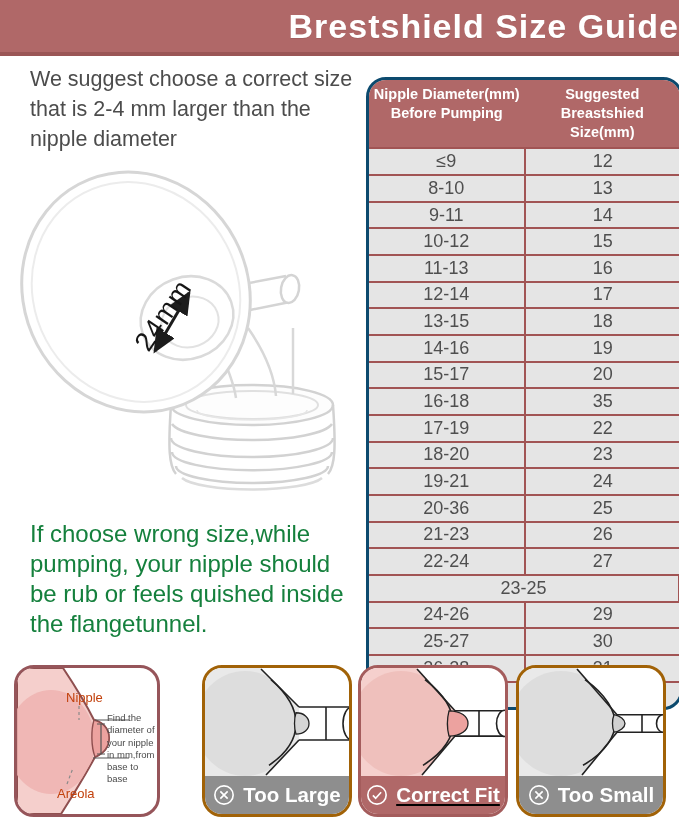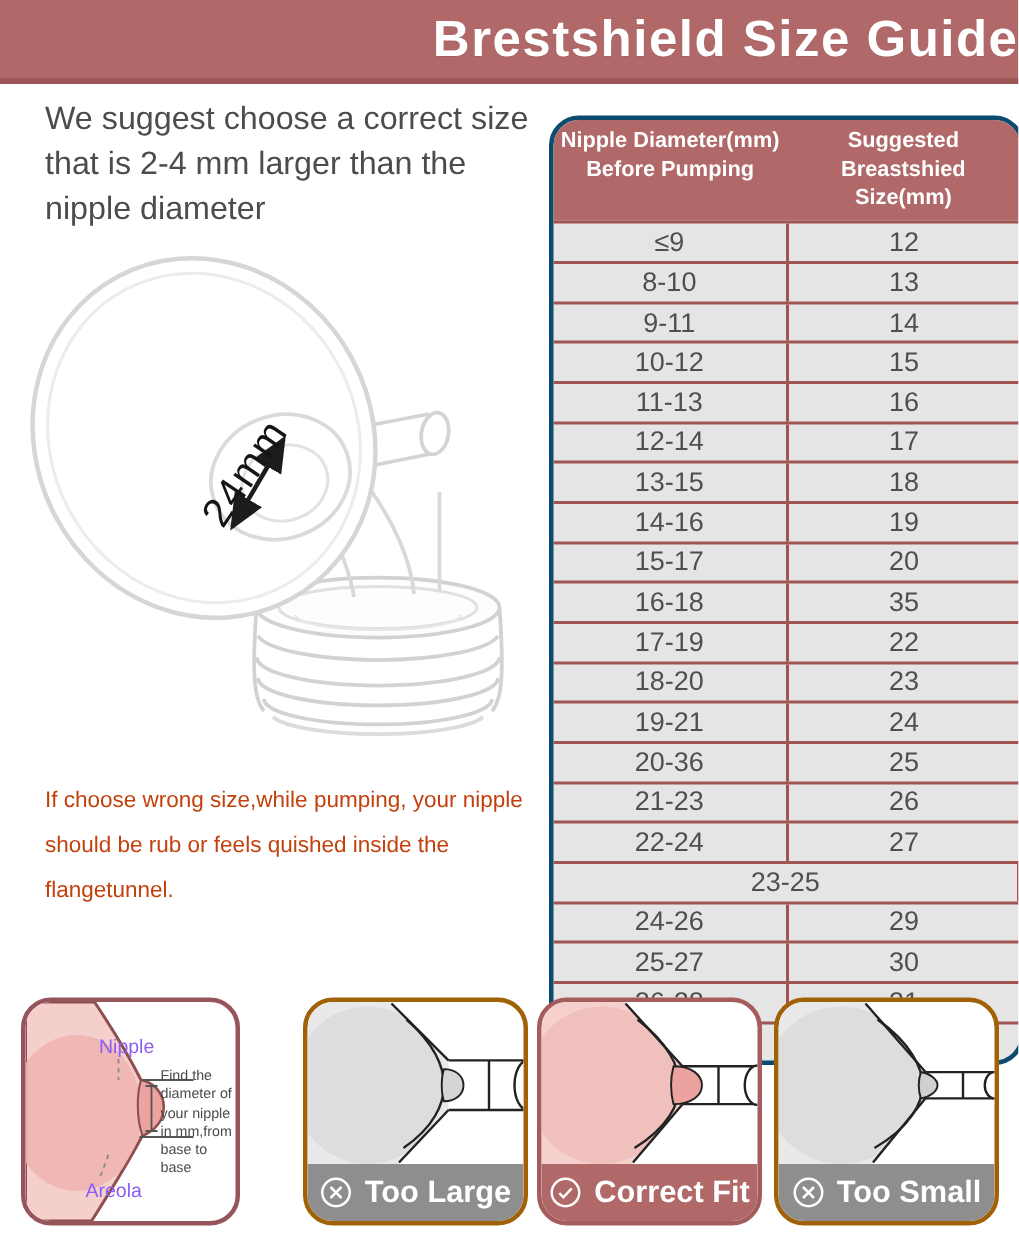--- a/index.html
+++ b/index.html
@@ -19,21 +19,21 @@
     text-shadow:0 1px 0 rgba(0,0,0,0.08);
   }
 
   
   .intro-text{
     position:absolute;left:30px;top:64px;width:334px;
     font-size:21.5px;line-height:30px;color:#4c4c4c;
   }
   .warning-text{
     position:absolute;left:30px;top:519px;width:330px;
-    font-size:15px;line-height:30px;color:#c2410c;
+    font-size:24px;line-height:30px;color:#15803d;
   }
 
   
   .flange-figure{position:absolute;left:12px;top:158px;width:344px;height:352px;}
   .flange-figure svg{position:absolute;left:0;top:0;}
   .flange-size-label{
     position:absolute;left:112px;top:142px;
     transform:rotate(-56deg);transform-origin:center;
     font-size:27px;color:#151515;font-weight:500;letter-spacing:1px;
   }
@@ -49,33 +49,33 @@
   .tcell{
     flex:1;display:flex;align-items:center;justify-content:center;
     font-size:18px;color:#4f4f4f;
   }
   .tcell:first-child{border-right:2px solid #a15454;}
 
   
   .card{position:absolute;top:665px;height:152px;border-radius:20px;background:#fff;box-sizing:border-box;}
   .measure-card{left:14px;width:146px;border:3px solid #96555a;overflow:hidden;}
   .measure-card svg{position:absolute;left:0;top:0;}
-  .measure-label{position:absolute;font-size:13px;color:#8b5cf6;}
+  .measure-label{position:absolute;font-size:13px;color:#c2410c;}
   .lbl-nipple{left:49px;top:22px;}
   .lbl-areola{left:40px;top:118px;}
   .measure-instruction{
     position:absolute;left:90px;top:44px;width:54px;
     font-size:9.5px;line-height:12.3px;color:#4a4a4a;
   }
 
   .fit-card{
     width:150px;display:flex;flex-direction:column;overflow:hidden;
     border:3px solid #a16207;
   }
-  .fit-card.accent{border-color:#a45c5c;}
+  .fit-card.accent{border-color:#a45c5c;text-decoration:underline;}
   #card-too-large{left:202px;}
   #card-correct-fit{left:358px;}
   #card-too-small{left:516px;}
   .fit-graphic{flex:1;position:relative;}
   .fit-graphic svg{position:absolute;left:0;top:0;width:100%;height:100%;}
   .fit-bar{
     height:38px;background:#8e8e8e;display:flex;align-items:center;justify-content:center;
     gap:8px;color:#fff;font-weight:bold;font-size:20.5px;flex:none;
   }
   .fit-bar.accent{background:#b06868;}

